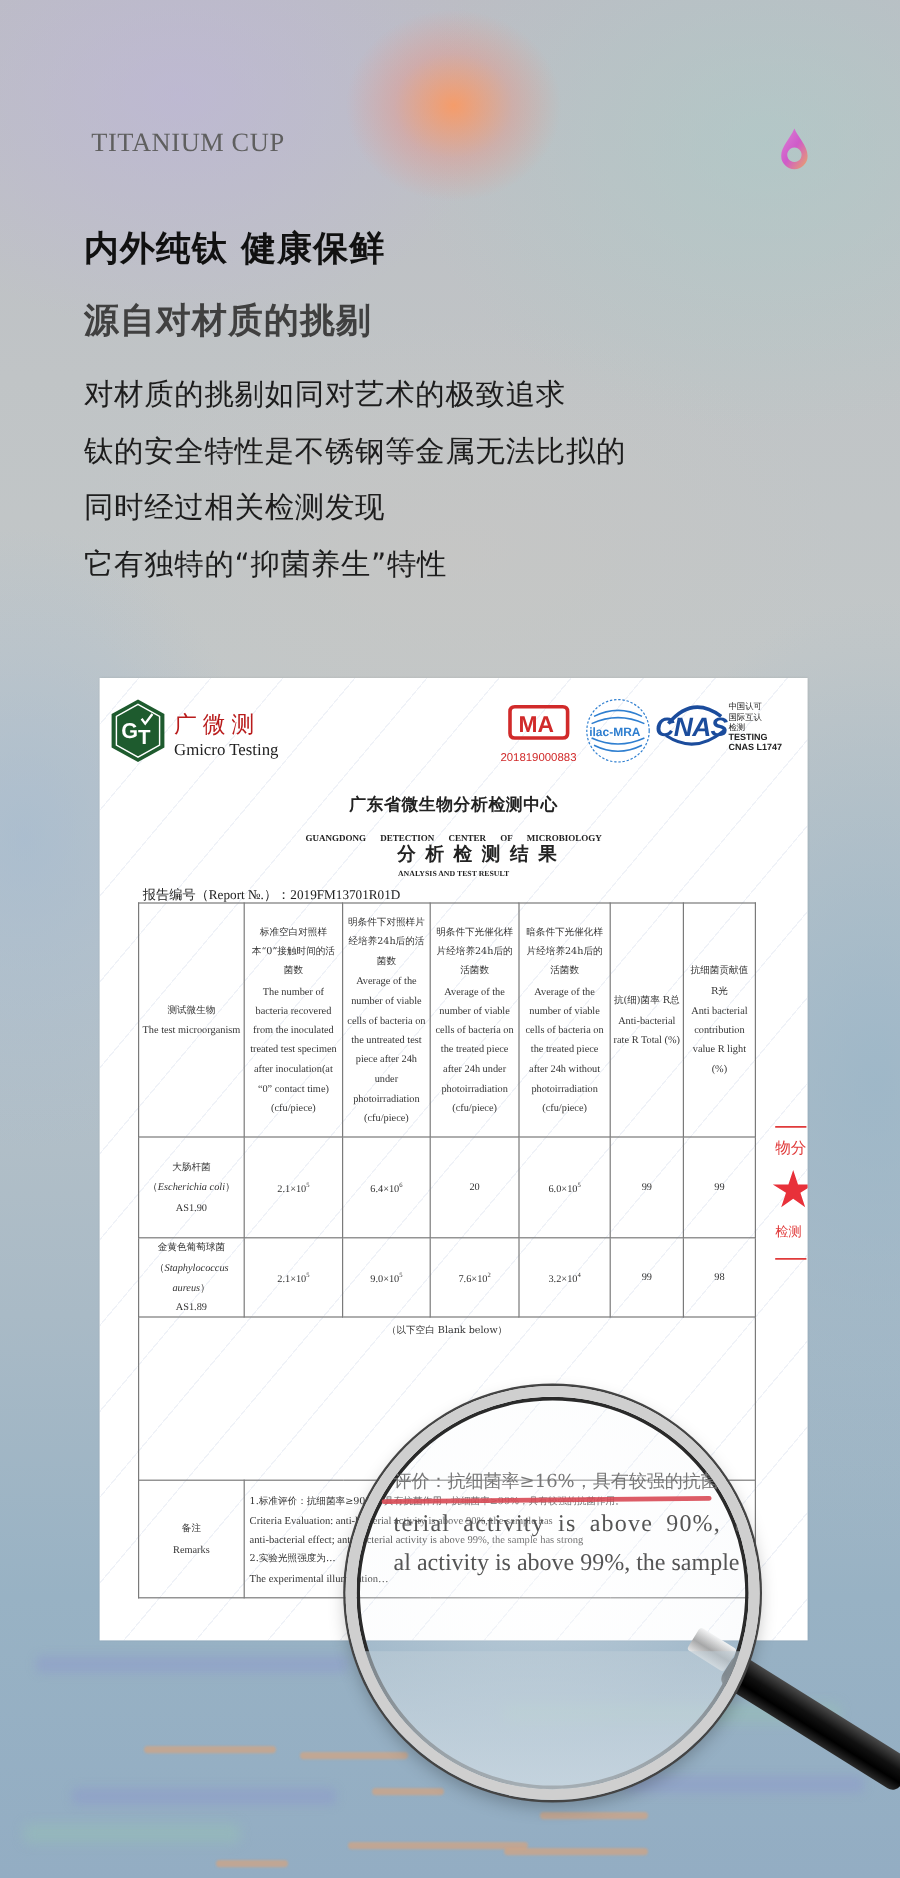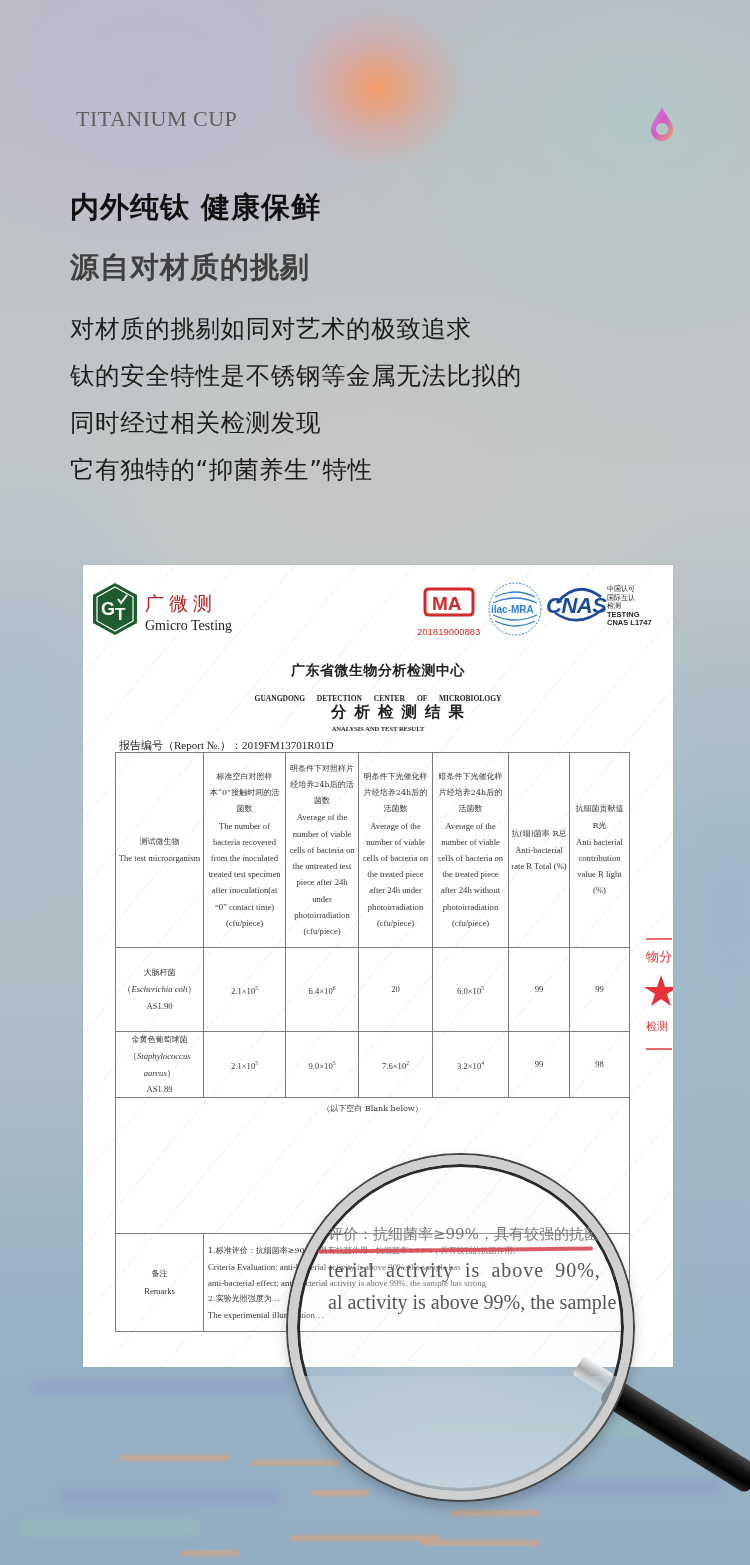--- a/index.html
+++ b/index.html
@@ -299,19 +299,19 @@
     <line x1="2" y1="116" x2="28" y2="116" stroke="#e03a3a" stroke-width="1.5"></line>
   </svg>
 </div>
 
 <div class="handle-ferrule"></div>
 <div class="handle"></div>
 <div class="magnifier">
   <div class="lens">
     <div class="lens-inner">
       <div class="lens-doc-bottom"></div>
-      <div class="lens-line cn">评价：抗细菌率≥99%，具有较强的抗菌作用</div>
+      <div class="lens-line cn">评价：抗细菌率≥16%，具有较强的抗菌作用</div>
       <div class="lens-underline"></div>
       <div class="lens-line l2">terial activity is above 90%, the sample</div>
       <div class="lens-line l3">al activity is above 99%, the sample has stro</div>
     </div>
   </div>
 </div>
 
 </body></html>

